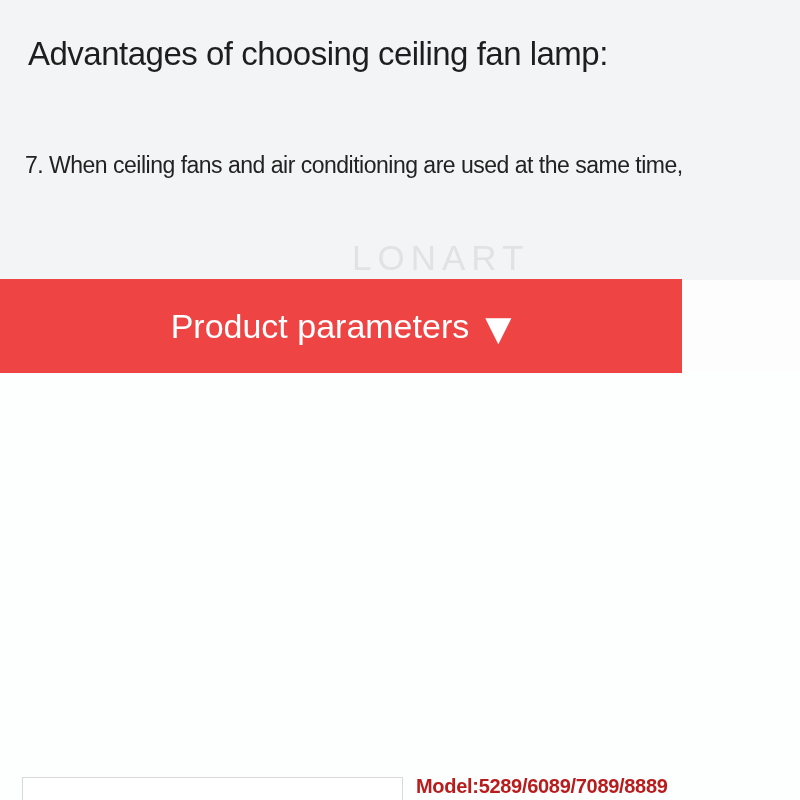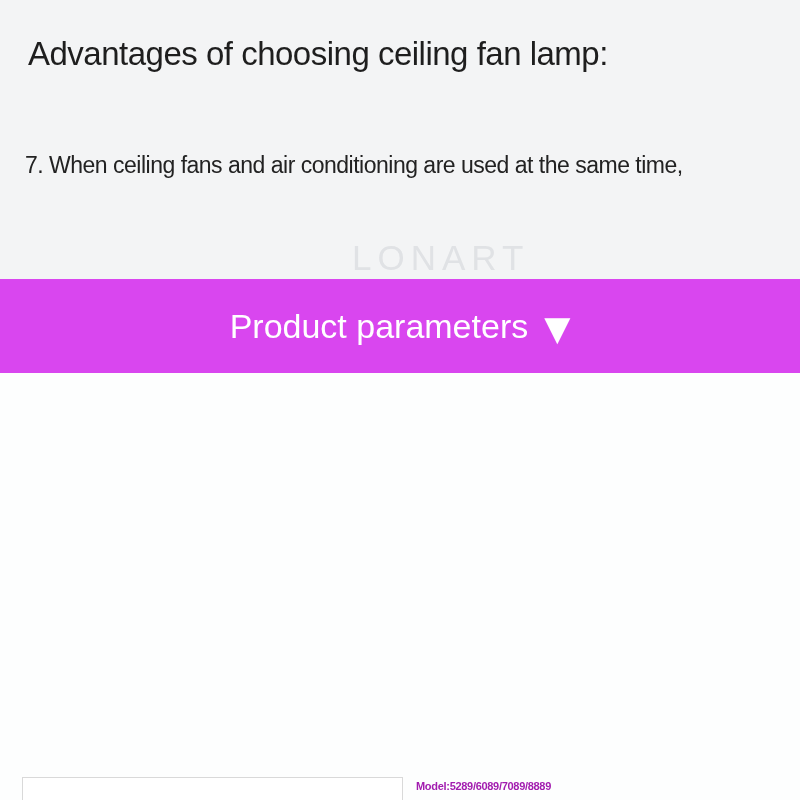--- a/index.html
+++ b/index.html
@@ -15,39 +15,39 @@
     position:absolute; left:28px; top:13px;
     font-size:33px; font-weight:500; letter-spacing:-0.5px; color:#1e1e1e;
     white-space:nowrap;
   }
   .adv-list {
     position:absolute; left:25px; top:62px;
     font-size:23px; line-height:41.5px; letter-spacing:-0.5px;
     color:#222; white-space:pre;
   }
   .banner {
-    position:absolute; left:0; top:279px; width:800px; height:94px;
-    background:#d946ef; display:flex; align-items:center; justify-content:center;
+    position:absolute; left:0; top:279px; width:682px; height:94px;
+    background:#ef4444; display:flex; align-items:center; justify-content:center;
     gap:16px; color:#ffffff; cursor:pointer;
   }
   .banner-label { font-size:34px; letter-spacing:0; }
   .banner-icon { font-size:34px; font-family:"DejaVu Sans", sans-serif; line-height:1; padding-top:4px; }
   .bottom-section {
     position:absolute; left:0; top:373px; width:800px; height:427px;
     background:#fdfefe;
   }
   .fan-box {
     position:absolute; left:22px; top:404px; width:381px; height:358px;
     background:#ffffff; border:1px solid #d9d9d9; box-sizing:border-box;
   }
   .fan-svg { position:absolute; left:0; top:0; width:379px; height:240px; }
   .params {
     position:absolute; left:416px; top:399px;
-    font-size:11px; font-weight:700; line-height:28.3px;
-    letter-spacing:-0.3px; color:#a21caf;
+    font-size:20px; font-weight:700; line-height:28.3px;
+    letter-spacing:-0.3px; color:#b91c1c;
   }
   .params div { white-space:nowrap; }
   .watermark {
     position:absolute; color:rgba(60,70,85,0.10);
     font-size:35px; letter-spacing:6px; font-weight:400; z-index:5;
     pointer-events:none; white-space:nowrap;
   }
   .wm-1 { left:352px; top:238px; }
 </style>
 </head>

